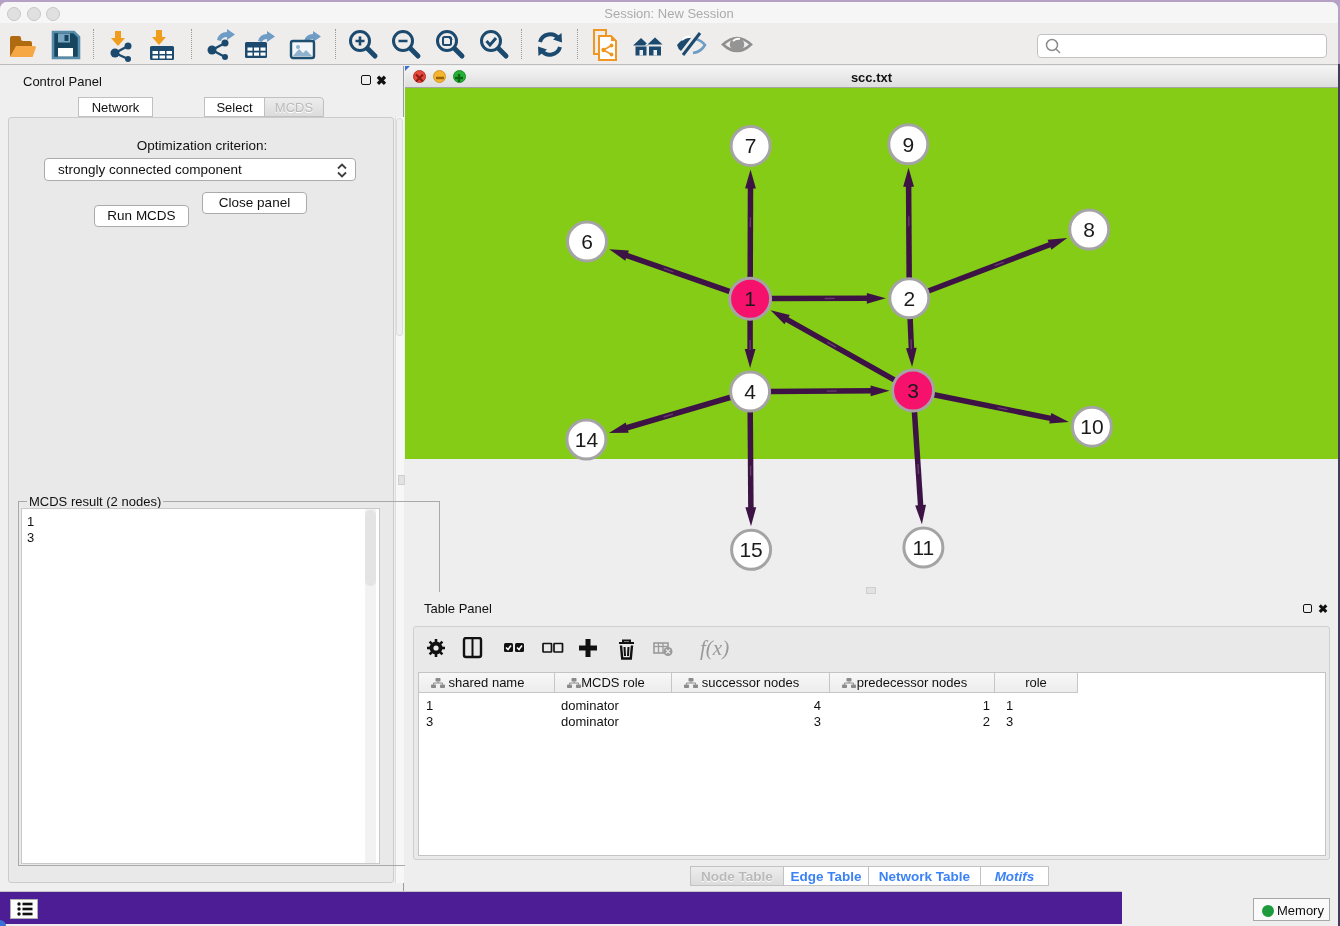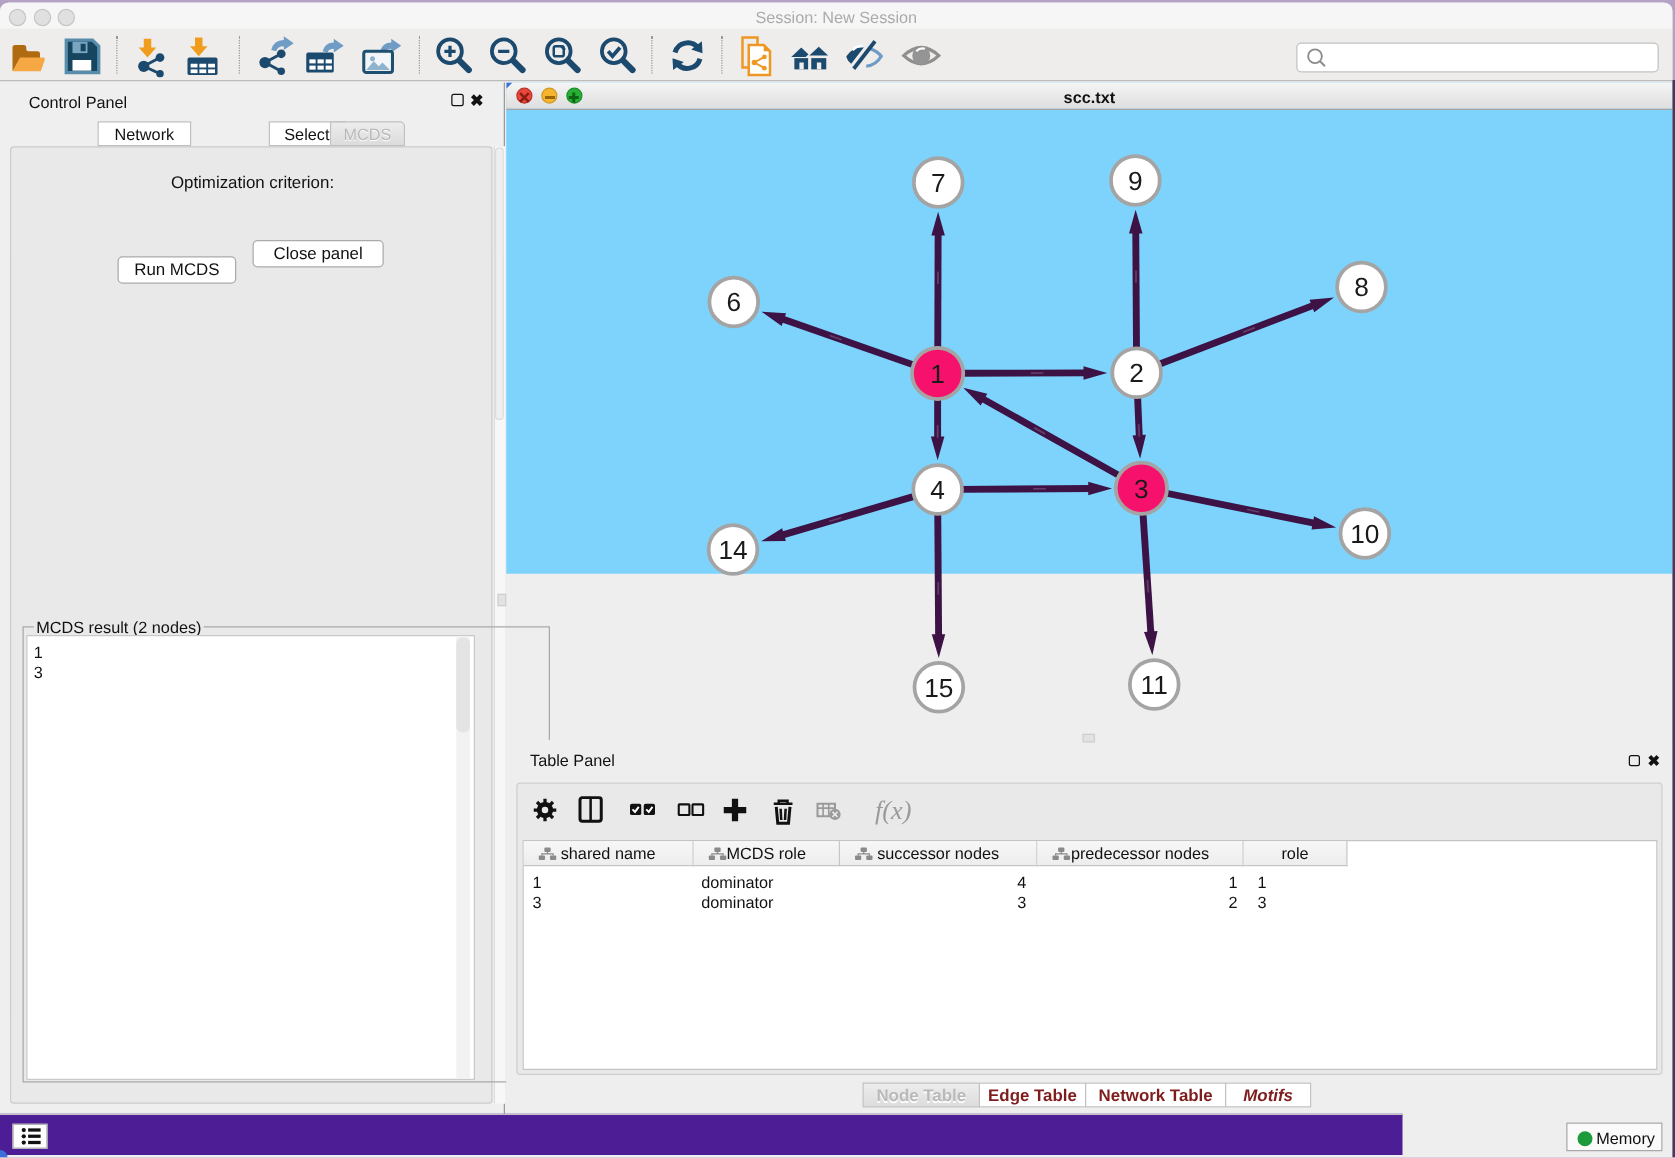--- a/index.html
+++ b/index.html
@@ -44,42 +44,42 @@
 #groupbox { position:absolute; left:18px; top:435px; width:422px; height:365px;
   border:1px solid #a9a9a9; }
 #grouplabel { position:absolute; left:8px; top:-8px; background:#e9e9e9;
   font-size:13px; color:#111; padding:0 2px; }
 #gb-inner { position:absolute; left:2px; top:6px; width:359px; height:356px;
   background:#fff; border:1px solid #c9c9c9; }
 #gb-inner .txt { position:absolute; left:5px; top:5px; font-size:13px; color:#111; line-height:16px; }
 #gb-scroll { position:absolute; right:3px; top:0px; width:11px; height:354px; background:#f2f2f2; }
 #gb-thumb { position:absolute; right:3px; top:1px; width:11px; height:76px; background:#e4e4e4; border-radius:5px;}
 
-#netwin { position:absolute; left:405px; top:64px; width:933px; height:393px; background:#7dd3fc; }
+#netwin { position:absolute; left:405px; top:64px; width:933px; height:393px; background:#84cc16; }
 #nettitle { position:absolute; left:0; top:0; width:100%; height:22px;
   background:linear-gradient(#f5f5f5,#dedede); border-bottom:1px solid #a5a5a5; }
 #nettitle .txt { position:absolute; top:4px; width:100%; text-align:center;
   font-size:13px; font-weight:bold; color:#111; }
 .light { position:absolute; top:4px; width:13px; height:13px; border-radius:50%; }
 
 #tpanel { position:absolute; left:405px; top:590px; width:933px; height:299px; background:#eeeeee; }
 #tp-title { position:absolute; left:19px; top:9px; font-size:13px; color:#111; }
 #tp-float { position:absolute; left:898px; top:12px; width:9px; height:9px;
   border:1.5px solid #111; border-radius:2px; }
 #tp-close { position:absolute; left:913px; top:10px; font-size:12px; font-weight:bold; color:#111; }
 #tp-inner { position:absolute; left:8px; top:34px; width:917px; height:234px;
   background:#e9e9e9; border:1px solid #cfcfcf; border-radius:3px; }
 #tp-table { position:absolute; left:4px; top:45px; width:908px; height:184px;
   background:#fff; border:1px solid #c4c4c4; }
 .th { position:absolute; top:0; height:20px; background:linear-gradient(#f7f7f7,#ededed);
   border-right:1px solid #c6c6c6; border-bottom:1px solid #c6c6c6;
   font-size:13px; color:#111; text-align:center; line-height:20px; }
 .td { position:absolute; font-size:13px; color:#111; height:16px; line-height:16px; }
 .tabb { position:absolute; top:274px; height:20px; background:#fff; border:1px solid #c2c2c2;
-  font-size:13.5px; font-weight:bold; color:#7f1d1d; text-align:center; line-height:19px; }
+  font-size:13.5px; font-weight:bold; color:#3b82f6; text-align:center; line-height:19px; }
 
 #statusbar { position:absolute; left:0; top:889px; width:1122px; height:33px;
   background:#4c1d95; border-top:1px solid #c4c4c4; }
 #listbtn { position:absolute; left:10px; top:7px; width:28px; height:20px;
   background:#fdfdfd; border:1px solid #b0b0b0; }
 #membtn { position:absolute; left:1253px; top:6px; width:77px; height:23px;
   background:#fafafa; border:1px solid #a8a8a8; font-size:13px; color:#111; }
 #membtn .dot { position:absolute; left:8px; top:5.5px; width:12px; height:12px;
   border-radius:50%; background:#1d9b3c; }
 #membtn .t { position:absolute; left:23px; top:3.5px; }
@@ -235,24 +235,31 @@
       </svg>
     </div>
   </div>
 
   <div id="cpanel">
     <div id="cpanel-title">Control Panel</div>
     <div id="cp-float"></div>
     <div id="cp-close">✖</div>
     <div class="tab" style="left:78px; width:75px;">Network</div>
     <div class="tab" style="left:152px; width:53px;margin-top:24px;">Style</div>
-    <div class="tab" style="left:204px; width:61px;margin-left:11px;">Select</div>
+    <div class="tab" style="left:204px; width:61px;">Select</div>
     <div class="tab" style="left:264px; width:60px; background:linear-gradient(#ededed,#dcdcdc); color:#b9b9b9; text-shadow:0 1px 0 #fff; border-radius:0 4px 0 0;">MCDS</div>
     <div id="tabpane"></div>
     <div id="optlabel">Optimization criterion:</div>
+    <div id="optselect">
+        <span>strongly connected component</span>
+      <svg width="12" height="15" style="position:absolute;right:7px;top:4px;" viewBox="0 0 12 15">
+        <polyline points="2,5.5 6,1.5 10,5.5" fill="none" stroke="#3f3f3f" stroke-width="1.8"></polyline>
+        <polyline points="2,9.5 6,13.5 10,9.5" fill="none" stroke="#3f3f3f" stroke-width="1.8"></polyline>
+      </svg>
+    </div>
     <div class="btn" style="left:94px; width:95px;margin-top:13px;">Run MCDS</div>
     <div class="btn" style="left:202px; width:105px;">Close panel</div>
 
     <div style="position:absolute; left:395px; top:51px; width:9px; height:766px; background:#f7f7f7; border-left:1px solid #dedede;"></div>
     <div style="position:absolute; left:396px; top:52px; width:7px; height:218px; background:#efefef; border:1px solid #dcdcdc; border-radius:3px;"></div>
     <div id="groupbox">
       <div id="grouplabel">MCDS result (2 nodes)</div>
       <div id="gb-inner">
         <div class="txt">1<br>3</div>
         <div id="gb-scroll"></div>

